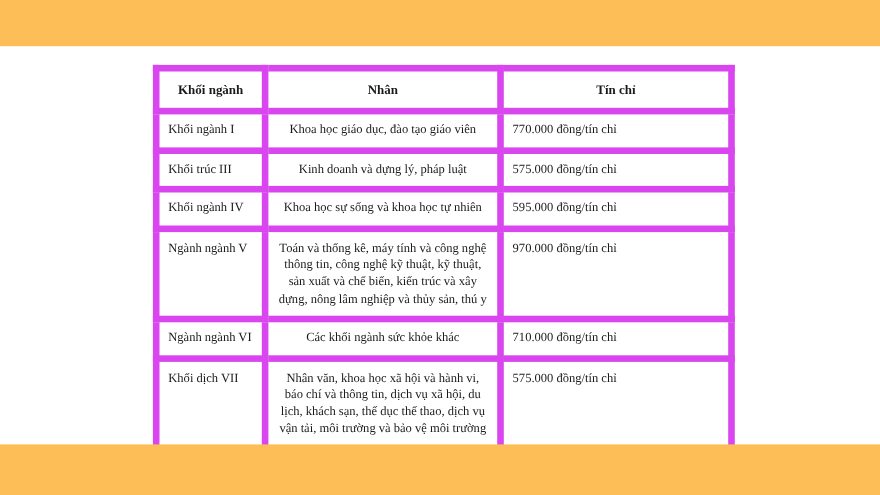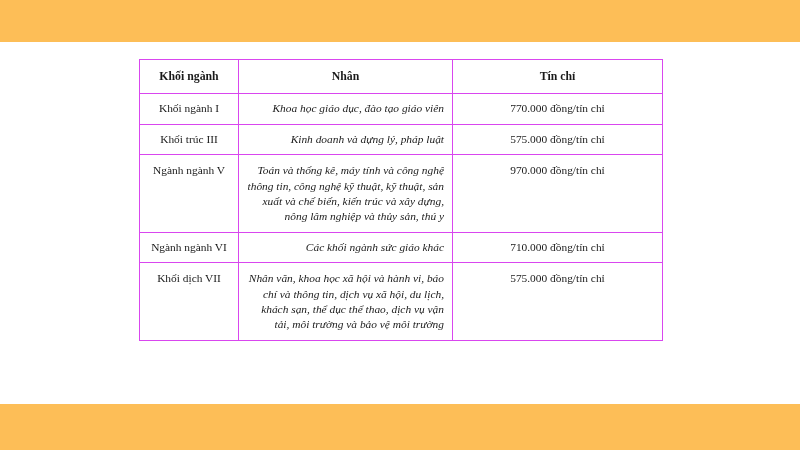--- a/index.html
+++ b/index.html
@@ -41,37 +41,37 @@
     width: 523px;
   }
   table.fee-table {
     border-collapse: collapse;
     width: 523px;
     table-layout: fixed;
     background: #ffffff;
   }
   table.fee-table td,
   table.fee-table th {
-    border: 1px solid #d946ef;
+    border: 6px solid #d946ef;
     padding: 0;
     vertical-align: top;
     font-weight: normal;
     color: #1a1a1a;
   }
   col.c1 { width: 99px; }
   col.c2 { width: 214px; }
   col.c3 { width: 210px; }
 
   .cell {
     padding: 6px 8px 7px 8px;
     font-size: 11.4px;
     line-height: 15.4px;
   }
-  .cell-center { text-align: center; }
-  .cell-left { text-align: right; font-style: italic; }
+  .cell-center { text-align: left; }
+  .cell-left { text-align: center; }
 
   thead .cell {
     font-weight: bold;
     text-align: center;
     font-size: 11.8px;
     padding-top: 9px;
     padding-bottom: 9px;
   }
   tbody tr td .cell {
     padding-top: 7px;
@@ -123,37 +123,48 @@
           <td>
             <div class="cell cell-center">Khối trúc III</div>
           </td>
           <td>
             <div class="cell cell-left">Kinh doanh và dựng lý, pháp luật</div>
           </td>
           <td>
             <div class="cell cell-center">575.000 đồng/tín chỉ</div>
           </td>
         </tr>
+        <tr>
+          <td>
+            <div class="cell cell-center">Khối ngành IV</div>
+          </td>
+          <td>
+            <div class="cell cell-left">Khoa học sự sống và khoa học tự nhiên</div>
+          </td>
+          <td>
+            <div class="cell cell-center">595.000 đồng/tín chỉ</div>
+          </td>
+        </tr>
         <tr class="tall">
           <td>
             <div class="cell cell-center">Ngành ngành V</div>
           </td>
           <td>
             <div class="cell cell-left">Toán và thống kê, máy tính và công nghệ thông tin, công nghệ kỹ thuật, kỹ thuật, sản xuất và chế biến, kiến trúc và xây dựng, nông lâm nghiệp và thủy sản, thú y</div>
           </td>
           <td>
             <div class="cell cell-center">970.000 đồng/tín chỉ</div>
           </td>
         </tr>
         <tr>
           <td>
             <div class="cell cell-center">Ngành ngành VI</div>
           </td>
           <td>
-            <div class="cell cell-left">Các khối ngành sức giáo khác</div>
+            <div class="cell cell-left">Các khối ngành sức khỏe khác</div>
           </td>
           <td>
             <div class="cell cell-center">710.000 đồng/tín chỉ</div>
           </td>
         </tr>
         <tr class="tall">
           <td>
             <div class="cell cell-center">Khối dịch VII</div>
           </td>
           <td>

